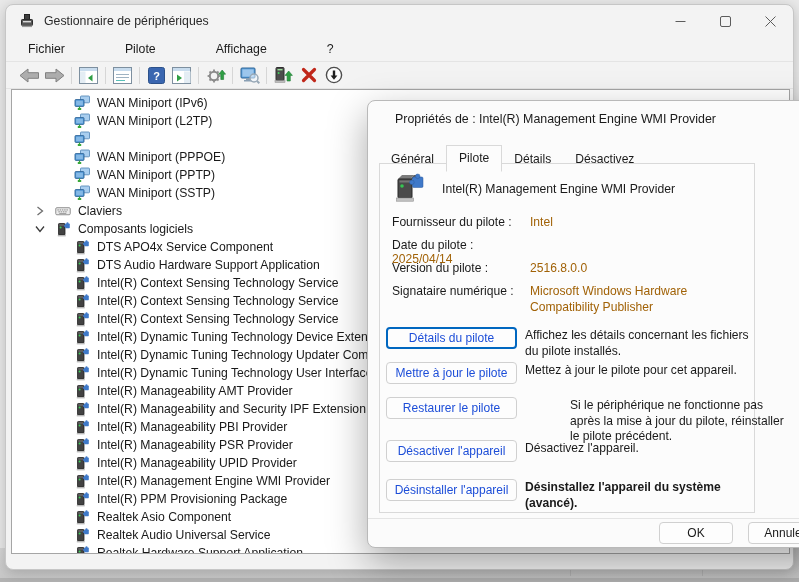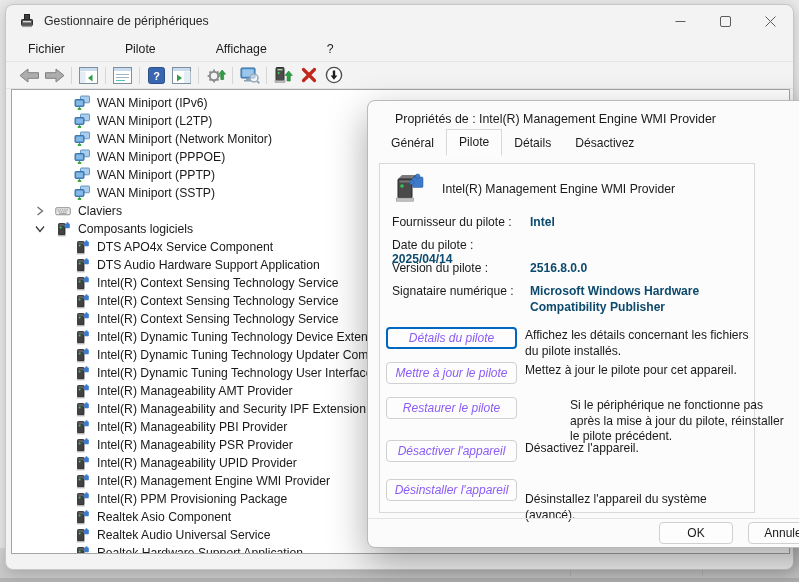--- a/index.html
+++ b/index.html
@@ -61,41 +61,41 @@
     position:absolute; left:367px; top:100px; width:466px; height:448px;
     background:#fbfbfb; border:1px solid #b9b9b9; border-radius:8px;
     box-shadow:0 14px 38px rgba(0,0,0,0.34);
     z-index:10;
     padding-left:11px;
   }
   .dlg-titlebar { height:36px; display:flex; align-items:center; padding-left:16px; }
   .dlg-title { font-size:12.4px; color:#1a1a1a; }
   .dlg-close { position:absolute; right:10px; top:7px; width:32px; height:24px; display:flex; align-items:center; justify-content:center; color:#333; }
 
-  .tabs { position:absolute; left:11px; top:28px; display:flex; align-items:flex-end; z-index:3;justify-content:center; }
+  .tabs { position:absolute; left:11px; top:44px; display:flex; align-items:flex-end; z-index:3;justify-content:center; }
   .tab { padding:3px 11px 4px; font-size:12.1px; border:1px solid transparent; position:relative; }
   .tab.active { background:#fcfcfc; border:1px solid #d9d9d9; border-bottom-color:#fcfcfc; padding:5px 12px 6px; margin-bottom:-1px; z-index:4; }
 
   .tab-page {
     position:absolute; left:11px; top:62px; width:376px; height:350px;
     background:#fcfcfc; border:1px solid #d9d9d9;
   }
   .dev-header { position:absolute; left:10px; top:6px; display:flex; align-items:center; }
   .dev-icon { width:38px; height:38px; margin-right:14px; display:flex; }
   .dev-name { font-size:12.2px; color:#1a1a1a; }
 
   .info-row { position:absolute; left:12px; width:356px; display:flex; }
   .f-label { width:138px; flex:none; font-size:12.1px; color:#1a1a1a; }
-  .f-value { width:218px; font-size:12.1px; color:#0c4a6e; line-height:15.5px;font-weight:bold; }
+  .f-value { width:218px; font-size:12.1px; color:#a16207; line-height:15.5px; }
 
   .act-btn {
     position:absolute; left:6px; width:131px; height:22px;
     background:#fdfdfd; border:1px solid #d0d0d0; border-radius:4px;
-    font-family:"Liberation Sans", sans-serif; font-size:12px; color:#8b5cf6;
-    display:flex; align-items:center; justify-content:center;font-style:italic;
+    font-family:"Liberation Sans", sans-serif; font-size:12px; color:#1d4ed8;
+    display:flex; align-items:center; justify-content:center;
   }
   .act-btn.focused { border:2px solid #0067c0; }
   .act-desc { position:absolute; left:145px; width:226px; font-size:12.1px; line-height:15.5px; color:#1a1a1a; }
 
   .dlg-footer {
     position:absolute; left:0; right:0; top:417px; bottom:0;
     border-top:1px solid #e4e4e4;
     display:flex; align-items:center; justify-content:flex-end; gap:15px; padding-right:10px;
   }
   .dlg-footer .btn {
@@ -304,21 +304,20 @@
         <div class="tree-row lvl2">
           <span class="tw-icon">
             <svg width="16" height="16" viewBox="0 0 16 16">
               <rect x="6.5" y="1" width="9" height="6.8" rx="0.8" fill="#a9ceef" stroke="#5a8cba" stroke-width="0.9"></rect>
               <rect x="1" y="4.6" width="9" height="6.8" rx="0.8" fill="#4e96d8" stroke="#2f6496" stroke-width="0.9"></rect>
               <rect x="2.1" y="5.7" width="6.8" height="4.6" fill="#85b9e6"></rect>
               <line x1="5.5" y1="11.5" x2="5.5" y2="13" stroke="#3aa83a" stroke-width="1.2"></line>
               <rect x="3.8" y="13" width="3.4" height="2" fill="#3aa83a"></rect>
             </svg>
           </span>
-          <span class="tree-label">WAN Miniport (Network Monitor)</span>
         </div>
         <div class="tree-row lvl2">
           <span class="tw-icon">
             <svg width="16" height="16" viewBox="0 0 16 16">
               <rect x="6.5" y="1" width="9" height="6.8" rx="0.8" fill="#a9ceef" stroke="#5a8cba" stroke-width="0.9"></rect>
               <rect x="1" y="4.6" width="9" height="6.8" rx="0.8" fill="#4e96d8" stroke="#2f6496" stroke-width="0.9"></rect>
               <rect x="2.1" y="5.7" width="6.8" height="4.6" fill="#85b9e6"></rect>
               <line x1="5.5" y1="11.5" x2="5.5" y2="13" stroke="#3aa83a" stroke-width="1.2"></line>
               <rect x="3.8" y="13" width="3.4" height="2" fill="#3aa83a"></rect>
             </svg>
@@ -746,21 +745,21 @@
     <div id="driver-actions">
         <button class="act-btn focused" style="top: 163px;">Détails du pilote</button>
         <div class="act-desc" style="top: 164px;">Affichez les détails concernant les fichiers du pilote installés.</div>
         <button class="act-btn" style="top: 198px;">Mettre à jour le pilote</button>
         <div class="act-desc" style="top: 199px;">Mettez à jour le pilote pour cet appareil.</div>
         <button class="act-btn" style="top: 233px;">Restaurer le pilote</button>
         <div class="act-desc" style="top: 234px; margin-left: 45px;">Si le périphérique ne fonctionne pas après la mise à jour du pilote, réinstaller le pilote précédent.</div>
         <button class="act-btn" style="top: 276px;">Désactiver l'appareil</button>
         <div class="act-desc" style="top: 277px;">Désactivez l'appareil.</div>
         <button class="act-btn" style="top: 315px;">Désinstaller l'appareil</button>
-        <div class="act-desc" style="top: 328px;">Désinstallez l'appareil du système (avancé).</div>
+        <div class="act-desc" style="top: 316px; font-weight: bold;">Désinstallez l'appareil du système (avancé).</div>
       </div>
   </div>
 
   <div class="dlg-footer">
     <button class="btn">OK</button>
     <button class="btn">Annuler</button>
   </div>
 </div>
 
 </body></html>

